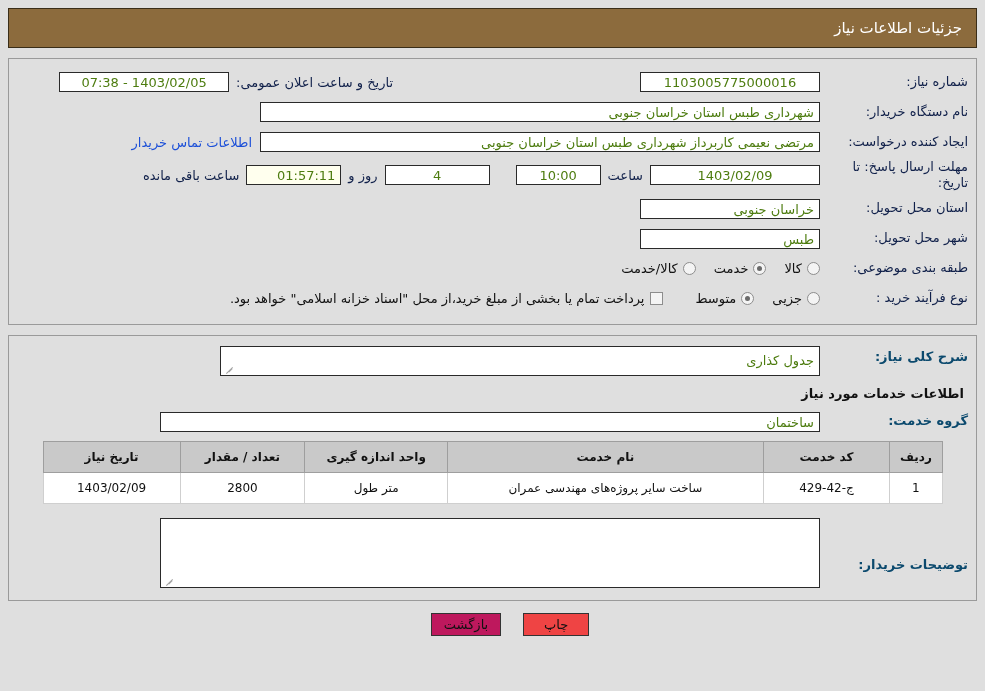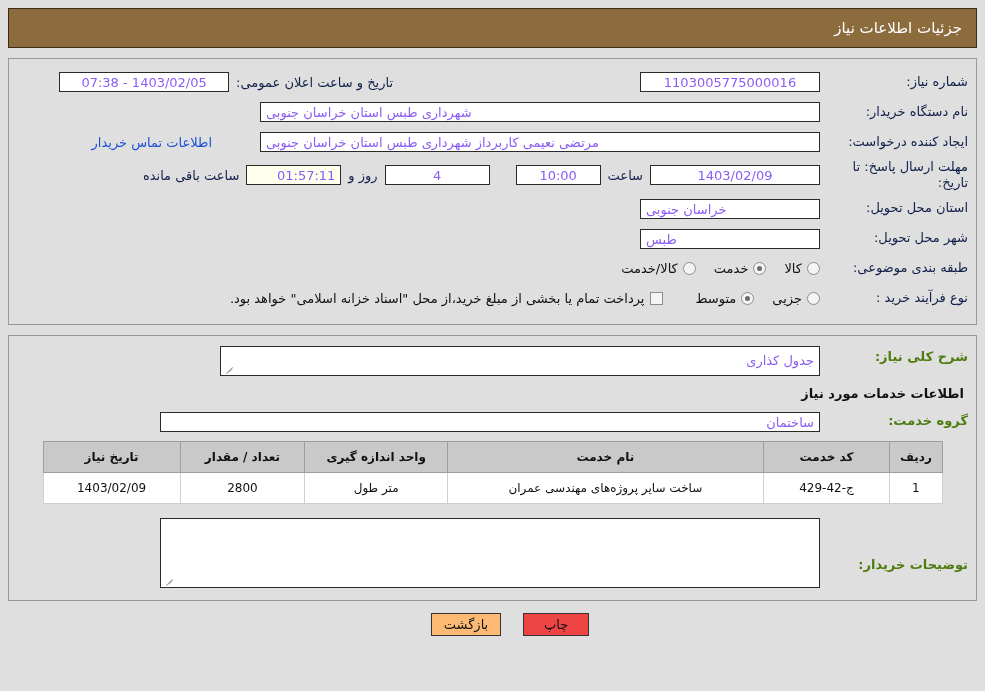--- a/index.html
+++ b/index.html
@@ -51,29 +51,29 @@
     min-height:26px;margin-bottom:4px;
     gap:0;
   }
   .lbl{
     width:148px;flex:0 0 148px;
     text-align:right;padding-left:8px;
     font-size:13px;color:#10204a;
     box-sizing:border-box;
     line-height:1.25;
   }
-  .lbl.bold{font-weight:bold;color:#4d7c0f;}
+  .lbl.bold{font-weight:bold;color:#0c4a6e;}
   .fld{
     background:#ffffff;border:1px solid #2a2a2a;
     height:20px;line-height:20px;
-    font-size:13px;color:#8b5cf6;
+    font-size:13px;color:#4d7c0f;
     padding:0 5px;box-sizing:border-box;
     text-align:center;white-space:nowrap;overflow:hidden;
   }
-  .fld.rtlfield{text-align:left;margin-left:40px;}
+  .fld.rtlfield{text-align:right;}
   .fld.w-need{width:180px;}
   .fld.w-org{width:560px;}
   .fld.w-date{width:170px;}
   .fld.w-time{width:85px;}
   .fld.w-days{width:105px;}
   .fld.w-prov{width:180px;}
   .fld.w-city{width:180px;}
   .fld.w-desc{width:600px;height:30px;line-height:normal;text-align:right;padding:6px 5px;position:relative;}
   .fld.w-group{width:660px;text-align:right;}
   .fld.countdown{width:95px;background:#ffffee;padding-left:40px;}
@@ -145,21 +145,21 @@
   .btnbar{
     display:flex;justify-content:center;align-items:center;
     gap:22px;margin-top:12px;
   }
   .btn{
     min-width:66px;height:23px;line-height:21px;
     border:1px solid #333;font-size:13px;color:#111;
     text-align:center;cursor:pointer;padding:0 12px;box-sizing:border-box;
   }
   .btn.print{background:#ef4444;}
-  .btn.back{background:#fdba74;margin-left:35px;}
+  .btn.back{background:#be185d;margin-left:35px;}
 </style>
 </head>
 <body>
 
 <div class="watermark">
   <span class="wm-mark">W</span>
   <span>AriaTender.net</span>
 </div>
 
 <div class="layer">

